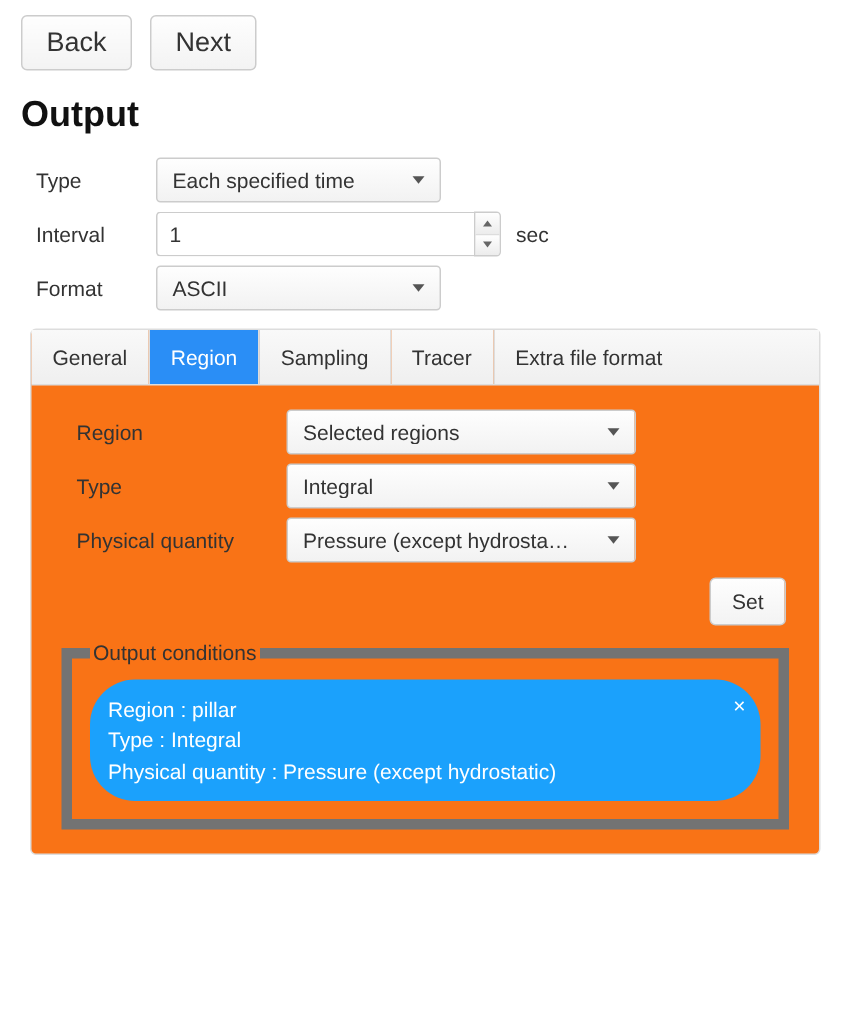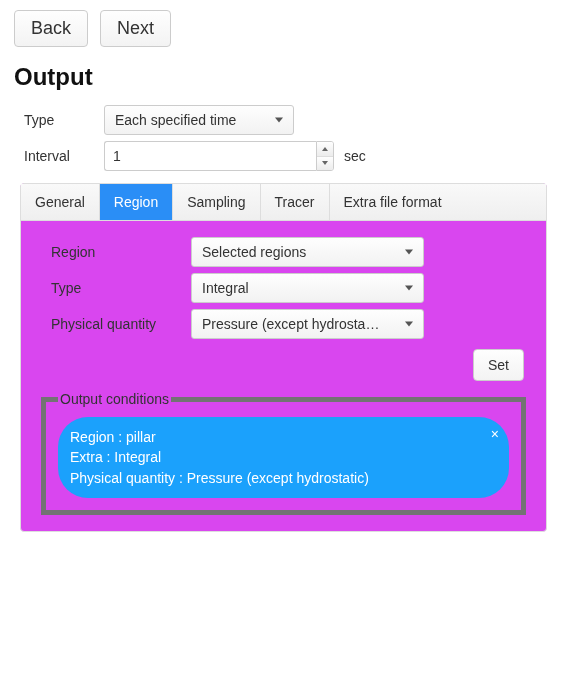--- a/index.html
+++ b/index.html
@@ -107,21 +107,21 @@
   }
   .unit {
     margin-left: 10px;
     font-size: 14px;
     color: #333;
   }
   .tab-panel {
     margin: 12px 6px 0 6px;
     border: 1px solid #ddd;
     border-radius: 4px;
-    background: #d946ef;
+    background: #f97316;
     padding-bottom: 16px;
   }
   .tabs {
     display: flex;
     border-bottom: 1px solid #ddd;
   }
   .tab {
     padding: 10px 14px;
     border-right: 1px solid #ddd;
     background: linear-gradient(#f9f9f9, #efefef);
@@ -151,21 +151,21 @@
     display: inline-block;
     padding: 7px 14px;
     border: 1px solid #ccc;
     border-radius: 4px;
     background: linear-gradient(#fefefe, #f3f3f3);
     cursor: pointer;
     font-size: 14px;
   }
   fieldset.conditions {
     margin: 0 20px;
-    border: 5px solid #737373;
+    border: 7px solid #737373;
     padding: 10px 12px 12px 12px;
   }
   fieldset.conditions legend {
     font-size: 14px;
     color: #333;
     padding: 0 2px;
   }
   .cond-item {
     background: #1ba1fc;
     color: #fff;
@@ -214,20 +214,27 @@
             <span class="tri-up"></span>
           </div>
         <div class="spin-down">
             <span class="tri-down"></span>
           </div>
       </div>
     </div>
     <div class="unit">sec</div>
   </div>
 
+  <div class="row">
+    <div class="row-label">Format</div>
+    <div class="select-wrap">
+      <span>ASCII</span>
+      <span class="select-caret"></span>
+    </div>
+  </div>
 
 
 </div>
 
 <div class="tab-panel">
   <div class="tabs">
     <div class="tab">General</div>
     <div class="tab active">Region</div>
     <div class="tab">Sampling</div>
     <div class="tab">Tracer</div>
@@ -263,19 +270,19 @@
   </div>
 
   <div class="set-row">
     <span class="set-btn">Set</span>
   </div>
 
   <fieldset class="conditions">
     <legend>Output conditions</legend>
     <div class="cond-item">
       <div>Region : pillar</div>
-      <div>Extra : Integral</div>
+      <div>Type : Integral</div>
       <div>Physical quantity : Pressure (except hydrostatic)</div>
       <span class="cond-close">×</span>
     </div>
   </fieldset>
 
 </div>
 
 </body></html>

